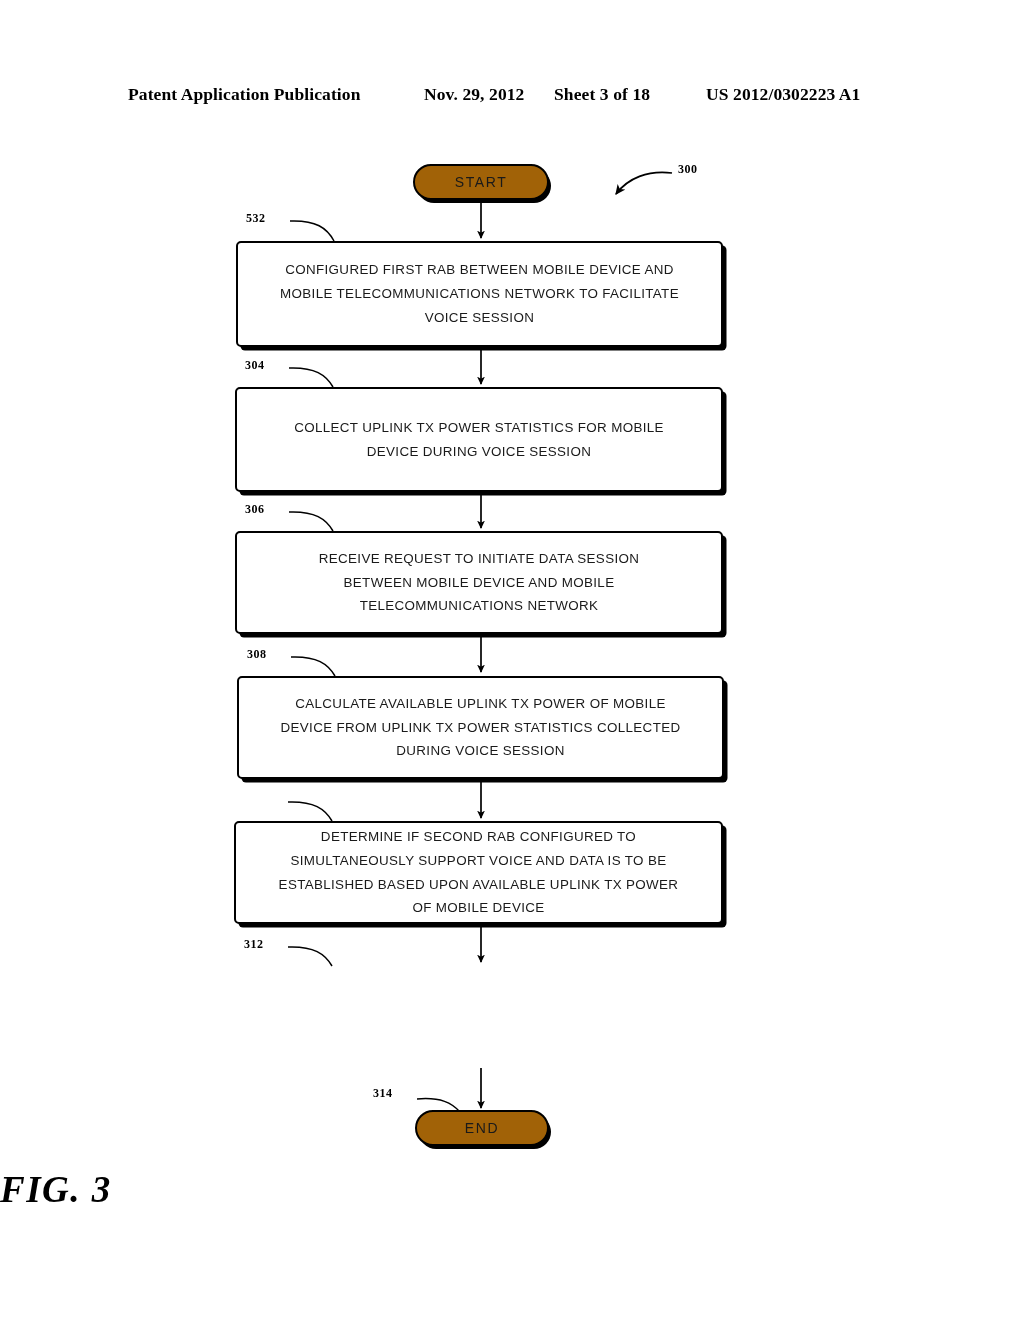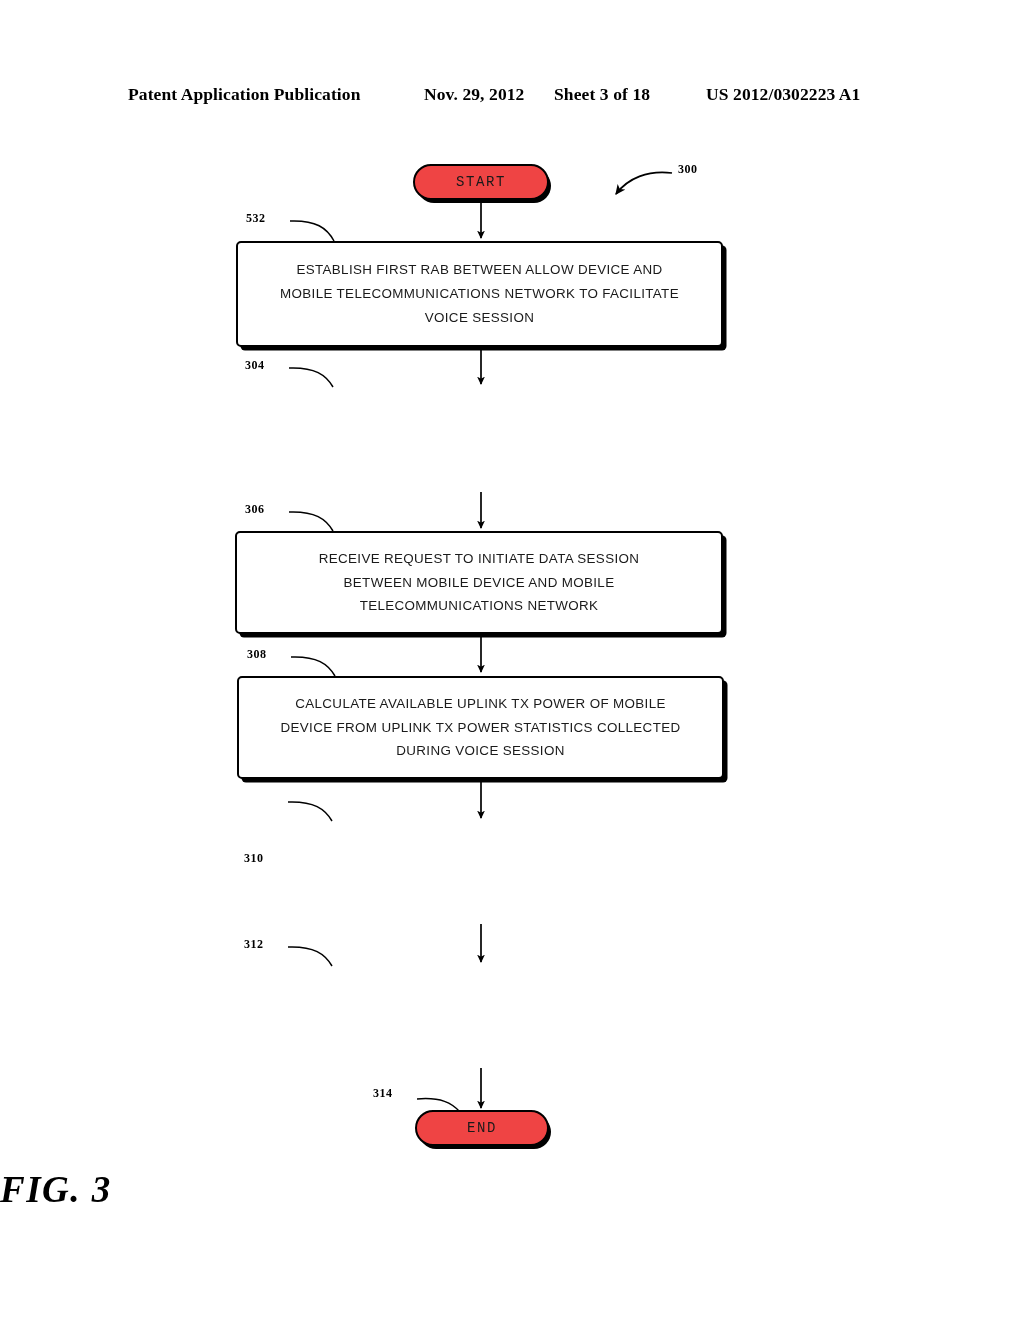--- a/index.html
+++ b/index.html
@@ -75,26 +75,25 @@
     padding: 0 14px;
     white-space: pre-line;
   }
 
   
   .term-node {
     position: absolute;
     box-sizing: border-box;
     border: 2px solid #000000;
     border-radius: 999px;
-    background: #ef4444;
+    background: #a16207;
     box-shadow: 3px 4px 0 -1px #000000;
     display: flex;
     align-items: center;
     justify-content: center;
-    font-family: Liberation Mono, monospace;
   }
   .term-text {
     font-size: 14px;
     letter-spacing: 1.6px;
     color: #1a1a1a;
   }
 
   
   .ref-num {
     position: absolute;
@@ -168,42 +167,52 @@
   </svg>
 
   <div class="term-node" style="left:413px; top:164px; width:136px; height:36px;">
     <span class="term-text">START</span>
   </div>
 
   <div class="ref-num" style="left:678px; top:162px;">300</div>
 
   <div class="ref-num" style="left:246px; top:211px;">532</div>
   <div class="proc-box" style="left:236px; top:241px; width:487px; height:106px;">
-    <div class="proc-text">ESTABLISH FIRST RAB BETWEEN ALLOW DEVICE AND
+    <div class="proc-text">CONFIGURED FIRST RAB BETWEEN MOBILE DEVICE AND
 MOBILE TELECOMMUNICATIONS NETWORK TO FACILITATE
 VOICE SESSION</div>
   </div>
 
   <div class="ref-num" style="left:245px; top:358px;">304</div>
+  <div class="proc-box" style="left:235px; top:387px; width:488px; height:105px;">
+    <div class="proc-text">COLLECT UPLINK TX POWER STATISTICS FOR MOBILE
+DEVICE DURING VOICE SESSION</div>
+  </div>
 
   <div class="ref-num" style="left:245px; top:502px;">306</div>
   <div class="proc-box" style="left:235px; top:531px; width:488px; height:103px;">
     <div class="proc-text">RECEIVE REQUEST TO INITIATE DATA SESSION
 BETWEEN MOBILE DEVICE AND MOBILE
 TELECOMMUNICATIONS NETWORK</div>
   </div>
 
   <div class="ref-num" style="left:247px; top:647px;">308</div>
   <div class="proc-box" style="left:237px; top:676px; width:487px; height:103px;">
     <div class="proc-text">CALCULATE AVAILABLE UPLINK TX POWER OF MOBILE
 DEVICE FROM UPLINK TX POWER STATISTICS COLLECTED
 DURING VOICE SESSION</div>
   </div>
 
   <div class="ref-num" style="left:244px; top:811px;margin-top:40px;">310</div>
+  <div class="proc-box" style="left:234px; top:821px; width:489px; height:103px;">
+    <div class="proc-text">DETERMINE IF SECOND RAB CONFIGURED TO
+SIMULTANEOUSLY SUPPORT VOICE AND DATA IS TO BE
+ESTABLISHED BASED UPON AVAILABLE UPLINK TX POWER
+OF MOBILE DEVICE</div>
+  </div>
 
   <div class="ref-num" style="left:244px; top:937px;">312</div>
 
   <div class="ref-num" style="left:373px; top:1086px;">314</div>
   <div class="term-node" style="left:415px; top:1110px; width:134px; height:36px;">
     <span class="term-text">END</span>
   </div>
 </div>
 
 <div id="fig-caption">FIG. 3</div>

